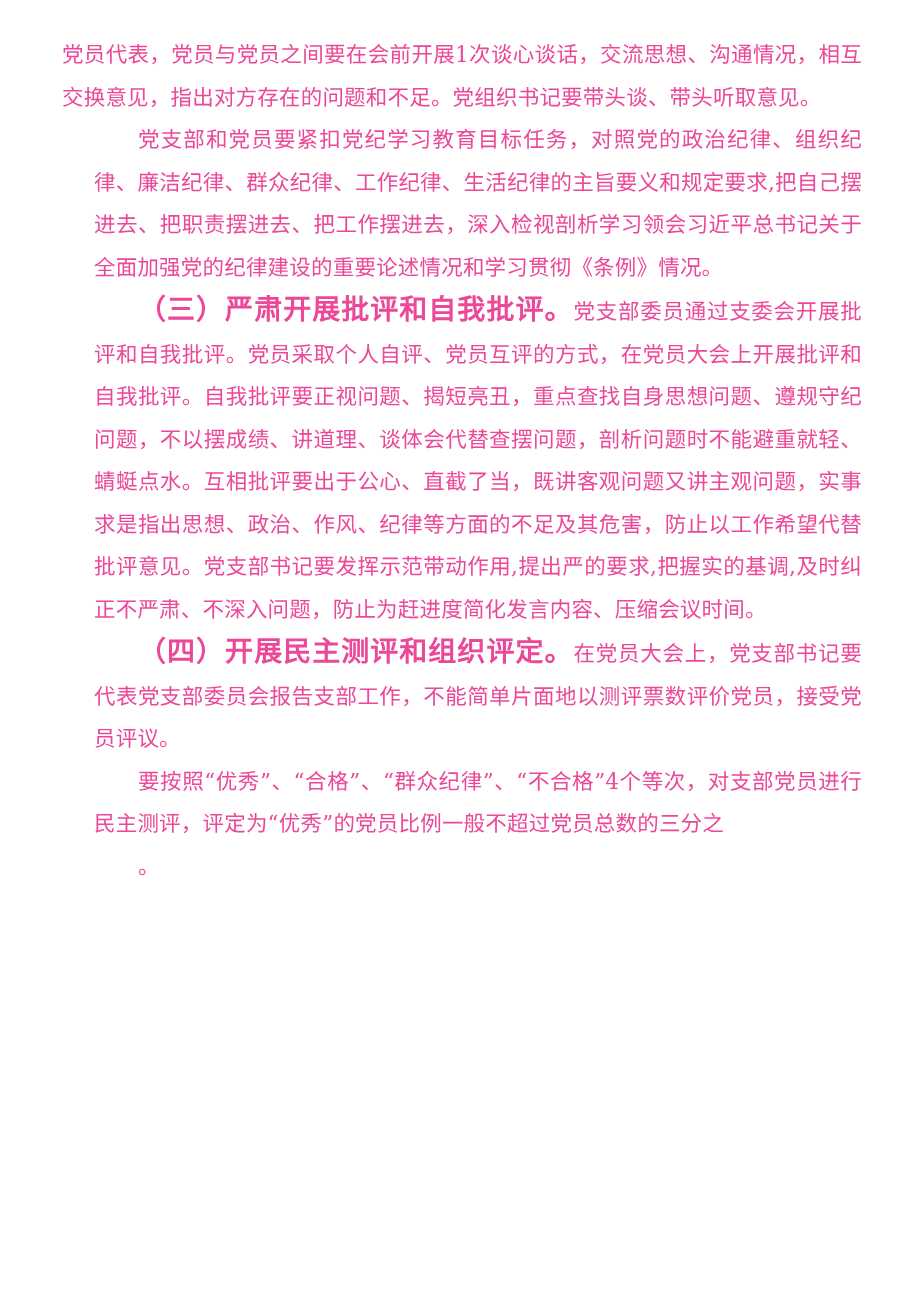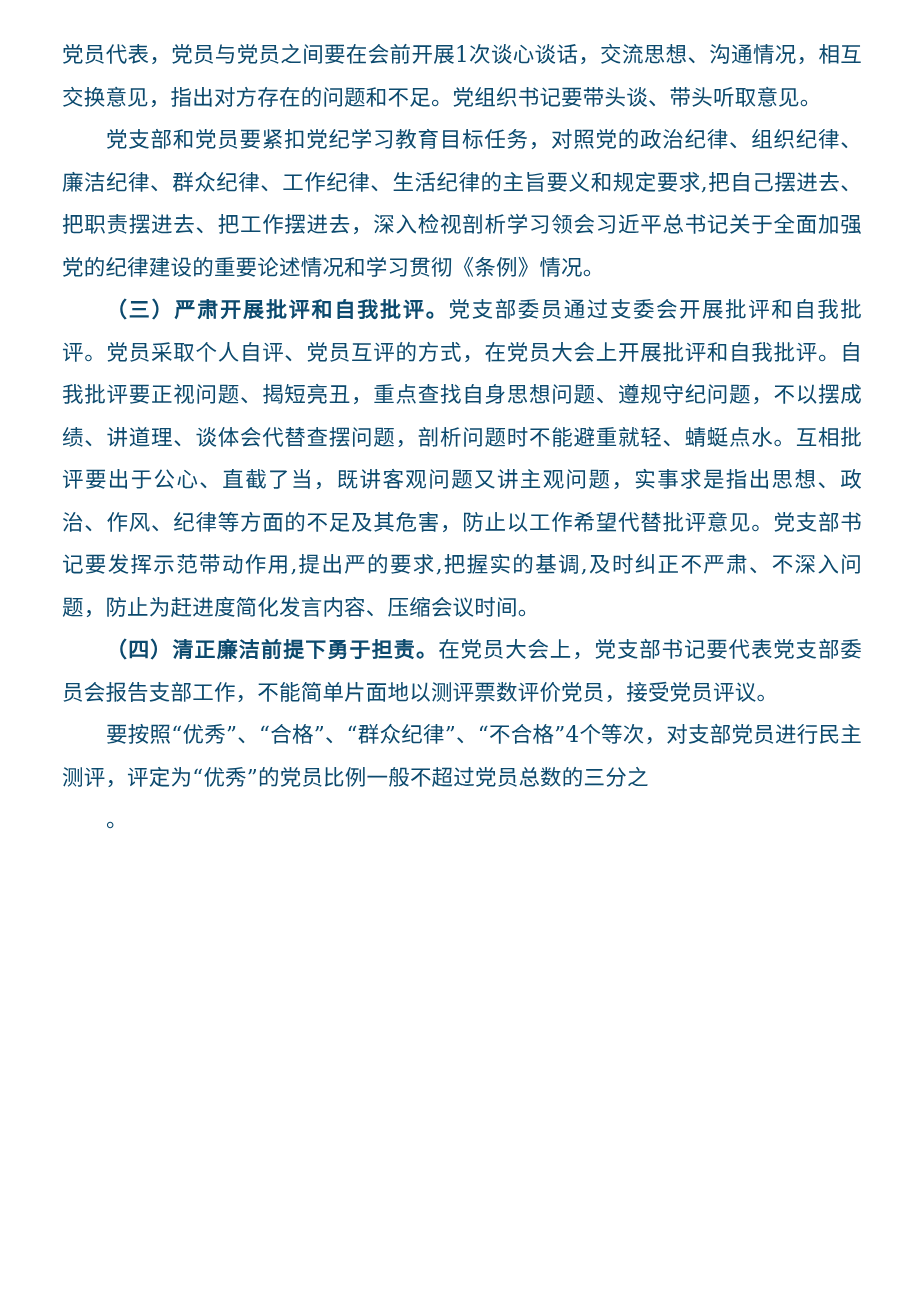--- a/index.html
+++ b/index.html
@@ -24,33 +24,34 @@
     position: absolute;
     left: 62px;
     top: 34px;
     width: 800px;
   }
   p.para {
     margin: 0;
     font-family: "DejaVu Serif", "Liberation Serif", serif;
     font-size: 21.5px;
     line-height: 42.5px;
-    color: #0c4a6e;
+    color: #ec4899;
     text-align: justify;
     text-justify: inter-ideograph;
     letter-spacing: 0.2px;
     word-break: break-all;
   }
   p.indent {
     text-indent: 44px;
+    margin-left: 32px;
   }
   .bold {
     font-family: "DejaVu Sans", "Liberation Sans", sans-serif;
     font-weight: bold;
-    font-size: 21px;
+    font-size: 28px;
     letter-spacing: 0.5px;
   }
   
   .page::after {
     content: "";
     position: absolute;
     inset: 0;
     pointer-events: none;
     box-shadow: inset 0 0 0 0 rgba(0,0,0,0);
   }
@@ -68,21 +69,21 @@
     <p class="para indent">
       <span>党支部和党员要紧扣党纪学习教育目标任务，对照党的政治纪律、组织纪律、廉洁纪律、群众纪律、工作纪律、生活纪律的主旨要义和规定要求,把自己摆进去、把职责摆进去、把工作摆进去，深入检视剖析学习领会习近平总书记关于全面加强党的纪律建设的重要论述情况和学习贯彻《条例》情况。</span>
     </p>
 
 
     <p class="para indent">
       <span class="bold">（三）严肃开展批评和自我批评。</span><span>党支部委员通过支委会开展批评和自我批评。党员采取个人自评、党员互评的方式，在党员大会上开展批评和自我批评。自我批评要正视问题、揭短亮丑，重点查找自身思想问题、遵规守纪问题，不以摆成绩、讲道理、谈体会代替查摆问题，剖析问题时不能避重就轻、蜻蜓点水。互相批评要出于公心、直截了当，既讲客观问题又讲主观问题，实事求是指出思想、政治、作风、纪律等方面的不足及其危害，防止以工作希望代替批评意见。党支部书记要发挥示范带动作用,提出严的要求,把握实的基调,及时纠正不严肃、不深入问题，防止为赶进度简化发言内容、压缩会议时间。</span>
     </p>
 
     <p class="para indent">
-      <span class="bold">（四）清正廉洁前提下勇于担责。</span><span>在党员大会上，党支部书记要代表党支部委员会报告支部工作，不能简单片面地以测评票数评价党员，接受党员评议。</span>
+      <span class="bold">（四）开展民主测评和组织评定。</span><span>在党员大会上，党支部书记要代表党支部委员会报告支部工作，不能简单片面地以测评票数评价党员，接受党员评议。</span>
     </p>
 
     <p class="para indent">
       <span>要按照“优秀”、“合格”、“群众纪律”、“不合格”4个等次，对支部党员进行民主测评，评定为“优秀”的党员比例一般不超过党员总数的三分之</span>
     </p>
 
     <p class="para indent">
       <span>。</span>
     </p>
 

